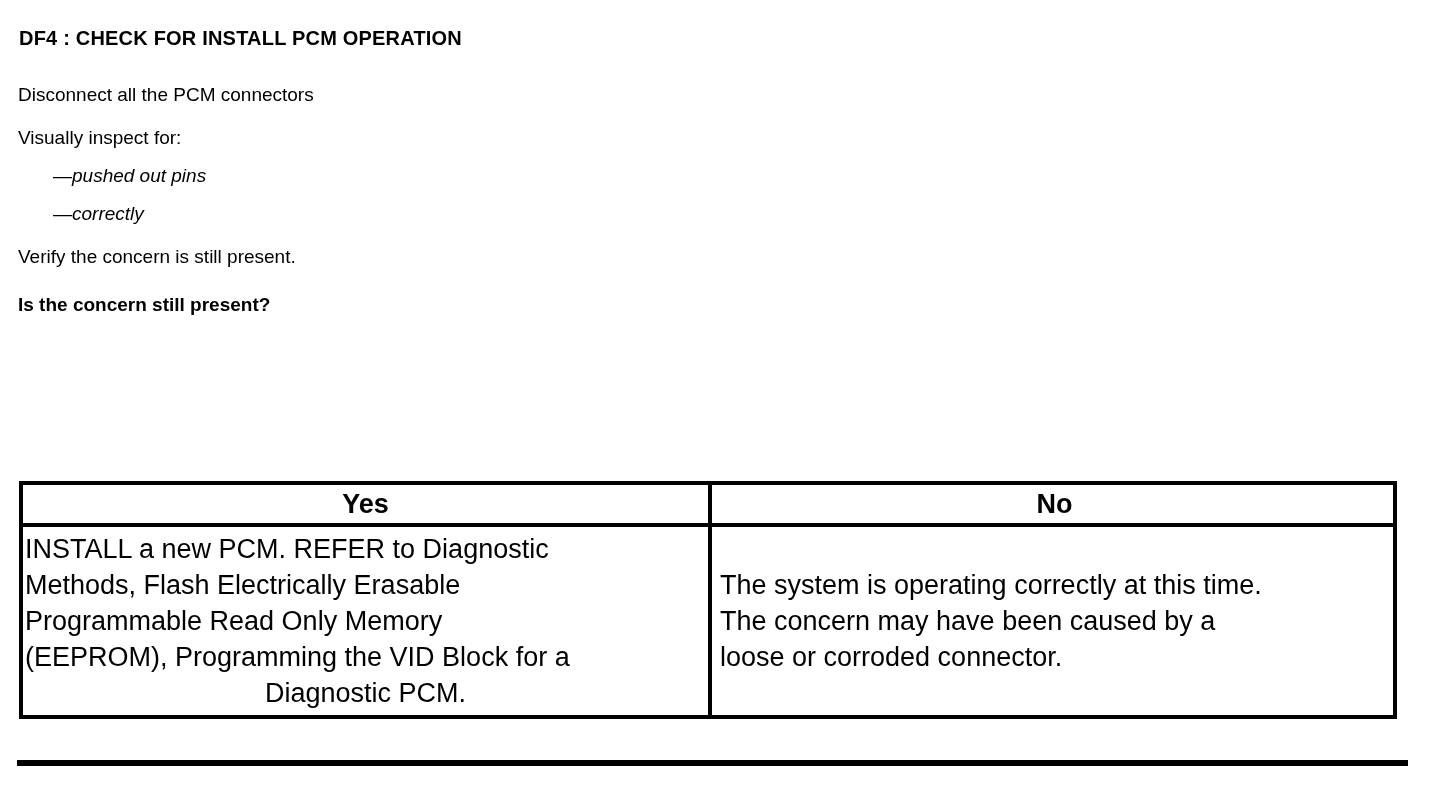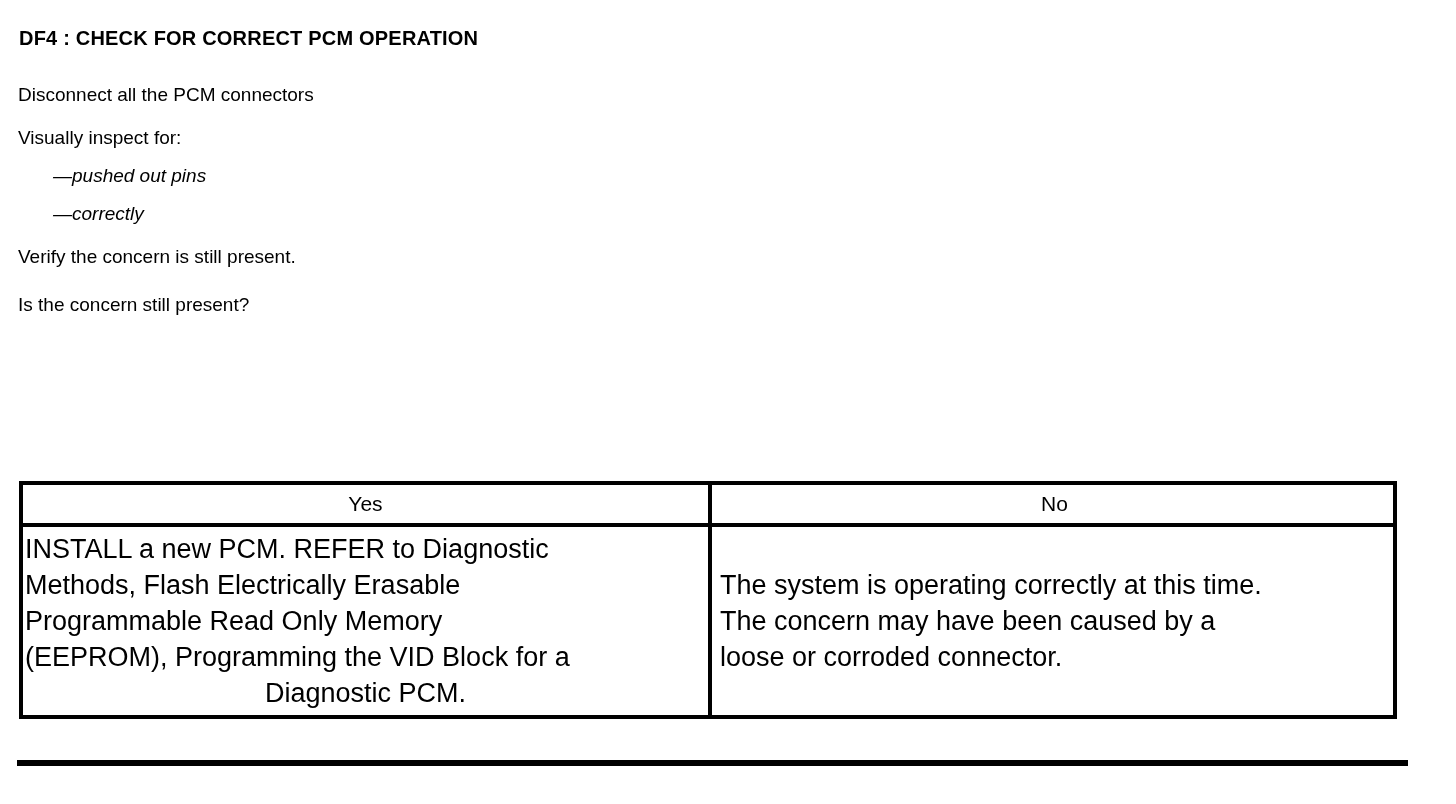--- a/index.html
+++ b/index.html
@@ -52,21 +52,21 @@
   }
   .instr-line.sub {
     padding-left: 35px;
     line-height: 38px;
     font-style: italic;
   }
   .instr-line.tight {
     line-height: 38px;
   }
   .instr-line.bold {
-    font-weight: normal;
+    font-weight: bold;
   }
 
   
   .decision-table {
     position: absolute;
     left: 19px;
     top: 481px;
     width: 1378px;
     border: 4px solid #000000;
     border-collapse: collapse;
@@ -82,22 +82,22 @@
 
   .decision-table th,
   .decision-table td {
     border: 0;
     padding: 0;
     vertical-align: middle;
     box-sizing: border-box;
   }
   .decision-table th {
     height: 40px;
-    font-size: 21px;
-    font-weight: normal;
+    font-size: 27px;
+    font-weight: bold;
     text-align: center;
     border-bottom: 4px solid #000000;
   }
   .decision-table th.col-sep,
   .decision-table td.col-sep {
     border-right: 4px solid #000000;
   }
   .decision-table td {
     height: 190px;
     font-size: 27px;
@@ -123,21 +123,21 @@
     width: 1391px;
     height: 6px;
     background: #000000;
   }
 </style>
 </head>
 <body>
 
 <div class="page">
 
-  <div class="step-title">DF4 : CHECK FOR CORRECT PCM OPERATION</div>
+  <div class="step-title">DF4 : CHECK FOR INSTALL PCM OPERATION</div>
 
   <div class="instructions">
     <div class="instr-line">Disconnect all the PCM connectors</div>
     <div class="instr-line tight">Visually inspect for:</div>
     <div class="instr-line sub">—pushed out pins</div>
     <div class="instr-line sub">—correctly</div>
     <div class="instr-line">Verify the concern is still present.</div>
     <div class="instr-line bold">Is the concern still present?</div>
   </div>
 

